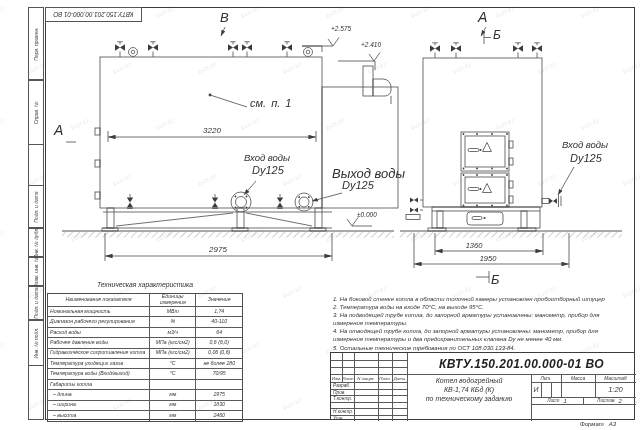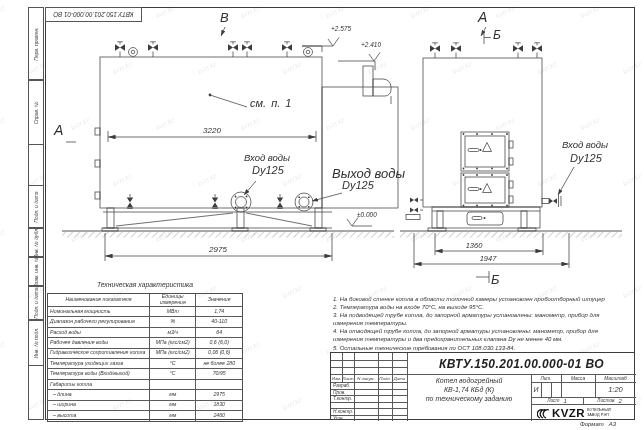--- a/index.html
+++ b/index.html
@@ -377,21 +377,21 @@
   <div class="dtext" style="left:493px;top:28px;font-size:12px;">Б</div>
   <div class="dtext" style="left:54px;top:122px;font-size:14px;">А</div>
   <div class="dtext" style="left:491px;top:272px;font-size:13px;">Б</div>
   <div class="dtext" style="left:250px;top:97px;font-size:11px;word-spacing:2px;">см. п. 1</div>
   <div class="dtext" style="left:331px;top:25px;font-size:6.5px;">+2.575</div>
   <div class="dtext" style="left:361px;top:41px;font-size:6.5px;">+2.410</div>
   <div class="dtext" style="left:357px;top:211px;font-size:6.5px;">±0.000</div>
   <div class="dtext ctr" style="left:196px;top:126px;width:32px;font-size:8px;">3220</div>
   <div class="dtext ctr" style="left:202px;top:245px;width:32px;font-size:8px;">2975</div>
   <div class="dtext ctr" style="left:458px;top:241px;width:32px;font-size:7.5px;font-style:italic;">1360</div>
-  <div class="dtext ctr" style="left:472px;top:254px;width:32px;font-size:7.5px;">1947</div>
+  <div class="dtext ctr" style="left:472px;top:254px;width:32px;font-size:7.5px;">1950</div>
 
   <div class="dtext" style="left:244px;top:152px;font-size:9.5px;">Вход воды</div>
   <div class="dtext" style="left:252px;top:164px;font-size:11px;">Dy125</div>
   <div class="dtext" style="left:332px;top:166px;font-size:13px;">Выход воды</div>
   <div class="dtext" style="left:342px;top:179px;font-size:11px;">Dy125</div>
   <div class="dtext" style="left:562px;top:139px;font-size:9.5px;">Вход воды</div>
   <div class="dtext" style="left:570px;top:152px;font-size:11px;">Dy125</div>
 
   <div class="dtext ctr" style="left:47px;top:281px;width:196px;font-size:6.8px;">Техническая характеристика</div>
   <div class="ttable" id="ttable">
@@ -512,30 +512,20 @@
     <div class="tbtxt ctr" style="left:264px;top:32px;width:41px;font-size:7.5px;">1:20</div>
     <div class="abs" style="left:200px;top:44px;width:52px;height:7px;display:flex;align-items:center;justify-content:center;gap:4px;">
       <span class="tbtxt" style="position:static;">Лист</span>
       <span class="tbtxt" style="position:static;font-size:6px;">1</span>
     </div>
     <div class="abs" style="left:252px;top:44px;width:53px;height:7px;display:flex;align-items:center;justify-content:center;gap:4px;">
       <span class="tbtxt" style="position:static;">Листов</span>
       <span class="tbtxt" style="position:static;font-size:6px;">2</span>
     </div>
 
-    <div class="logo-row" style="left:206px;top:52px;width:98px;height:15px;">
-      <svg width="13" height="14" viewBox="0 0 13 14">
-        <path d="M3,12 a4.2,4.2 0 1 1 3,-8 M6,12 a4.2,4.2 0 1 1 3,-8 M9,12 a4.2,4.2 0 1 1 3,-8" stroke="#111" stroke-width="1.3" fill="none"></path>
-      </svg>
-      <span class="kvzr">KVZR</span>
-      <span class="co-small">
-        <span style="display:block;">КОТЕЛЬНЫЙ</span>
-        <span style="display:block;">ЗАВОД РЭП</span>
-      </span>
-    </div>
 
     <div id="tb-gen">
         <div class="tbtxt ctr" style="left: 0px; top: 22.5px; width: 11px; font-size: 4.3px;">Изм.</div>
         <div class="tbtxt ctr" style="left: 11px; top: 22.5px; width: 12px; font-size: 4.3px;">Лист</div>
         <div class="tbtxt ctr" style="left: 23px; top: 22.5px; width: 24px; font-size: 4.3px;">N докум.</div>
         <div class="tbtxt ctr" style="left: 47px; top: 22.5px; width: 14px; font-size: 4.3px;">Подп.</div>
         <div class="tbtxt ctr" style="left: 61px; top: 22.5px; width: 15px; font-size: 4.3px;">Дата</div>
         <div class="tbtxt" style="left: 2px; top: 30px; width: 22px;">Разраб.</div>
         <div class="tbtxt" style="left: 2px; top: 36.5px; width: 22px;">Пров.</div>
         <div class="tbtxt" style="left: 2px; top: 43px; width: 22px;">Т.контр.</div>

